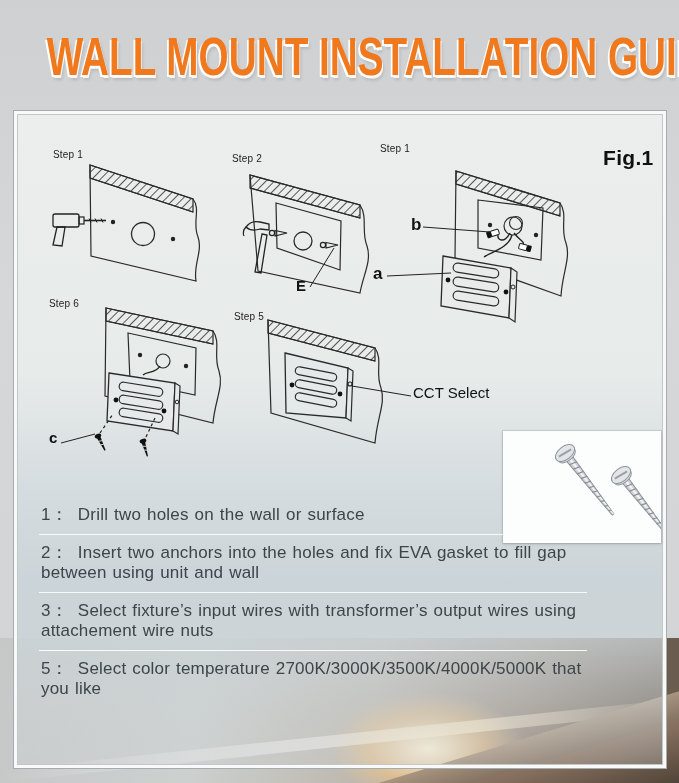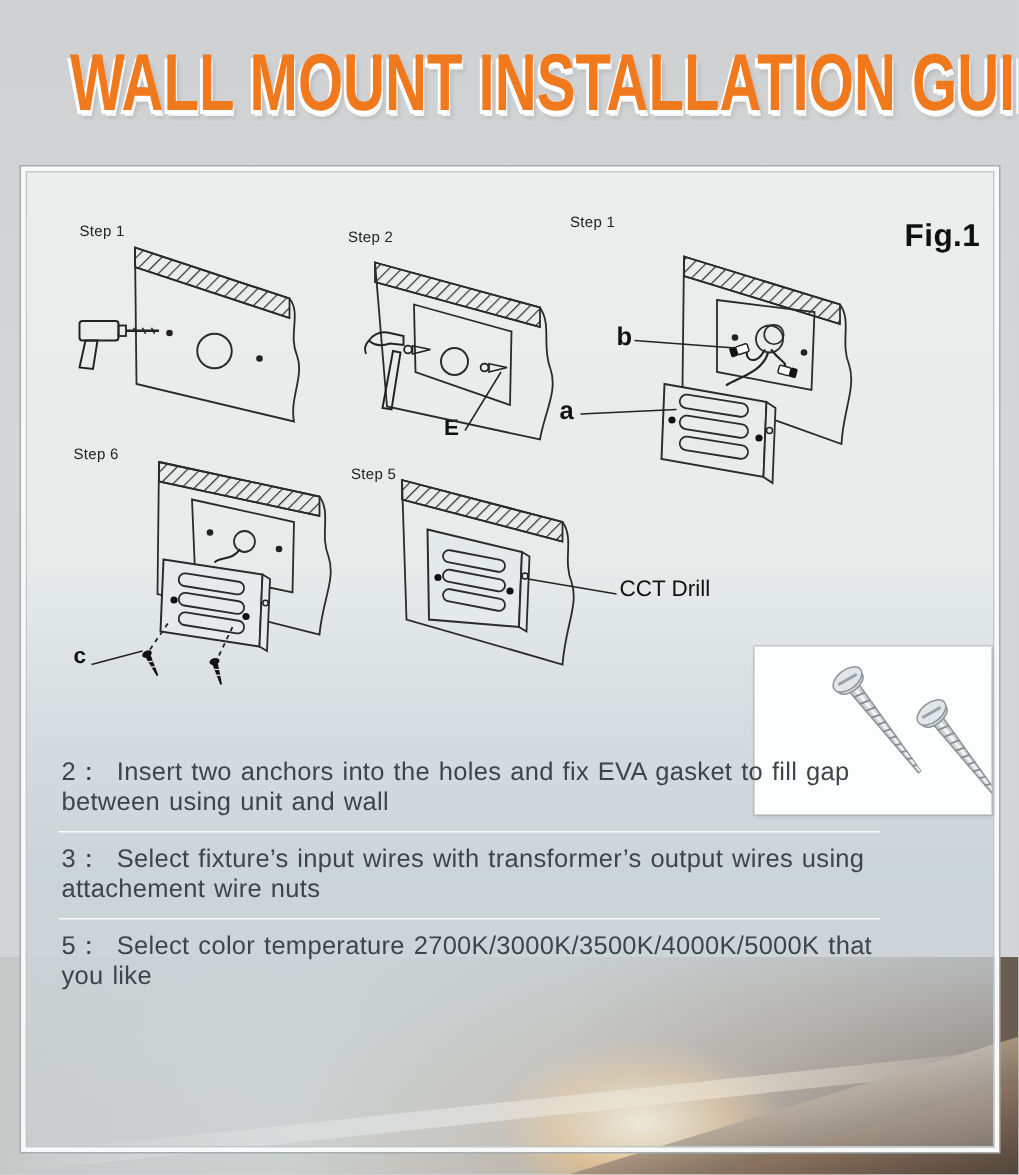--- a/index.html
+++ b/index.html
@@ -72,21 +72,21 @@
     <span class="lbl" style="left:36px; top:35px;">Step 1</span>
     <span class="lbl" style="left:215px; top:39px;">Step 2</span>
     <span class="lbl" style="left:363px; top:29px;">Step 1</span>
     <span class="lbl" style="left:32px; top:184px;">Step 6</span>
     <span class="lbl" style="left:217px; top:197px;">Step 5</span>
 
     <span class="ann ann-mid" style="left:279px; top:163px;">E</span>
     <span class="ann ann-bold" style="left:394px; top:101px;">b</span>
     <span class="ann ann-bold" style="left:356px; top:150px;">a</span>
     <span class="ann ann-mid" style="left:32px; top:315px;">c</span>
-    <span class="ann" style="left:396px; top:270px; font-size:15px; font-weight:500;">CCT Drill</span>
+    <span class="ann" style="left:396px; top:270px; font-size:15px; font-weight:500;">CCT Select</span>
 
     <div class="figsvg" style="left:26px; top:37px;">
       <svg width="180" height="150" viewBox="0 0 180 150">
         <defs>
             <pattern id="h1" patternUnits="userSpaceOnUse" width="6" height="6" patternTransform="rotate(45)">
           <line x1="0" y1="0" x2="0" y2="6" stroke="#2e2e2e" stroke-width="1.6"></line>
             </pattern>
           </defs>
         <polygon points="47,14 150,48 150,61 47,27" fill="url(#h1)" stroke="#2a2a2a" stroke-width="1.2"></polygon>
         <path d="M47,14 L150,48 C158,58 149,72 155,86 C160,100 150,114 153,130 L48,105 Z" fill="none" stroke="#2a2a2a" stroke-width="1.2"></path>
@@ -282,20 +282,23 @@
           </g>
           <ellipse cx="0" cy="3" rx="10" ry="5.5" fill="#d8dbdd"></ellipse>
           <ellipse cx="0" cy="0" rx="11" ry="6.5" fill="#e3e6e8"></ellipse>
           <line x1="-7" y1="-1" x2="7" y2="1" stroke="#9aa0a4" stroke-width="2"></line>
         </g>
       </svg>
     </div>
 
     <div class="instructions">
       <div class="instr">
+        <span class="in-num">1：</span><span>Drill two holes on the wall or surface</span>
+      </div>
+      <div class="instr">
         <span class="in-num">2：</span><span>Insert two anchors into the holes and fix EVA gasket to fill gap between using unit and wall</span>
       </div>
       <div class="instr">
         <span class="in-num">3：</span><span>Select fixture’s input wires with transformer’s output wires using attachement wire nuts</span>
       </div>
       <div class="instr last">
         <span class="in-num">5：</span><span>Select color temperature 2700K/3000K/3500K/4000K/5000K that you like</span>
       </div>
     </div>
 

